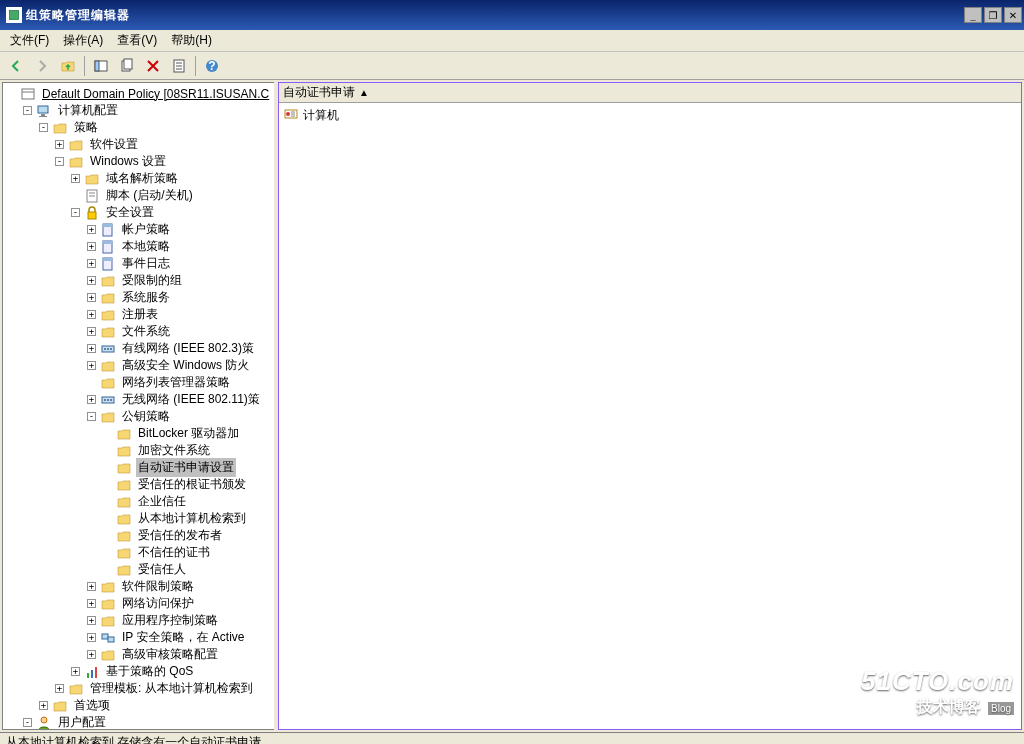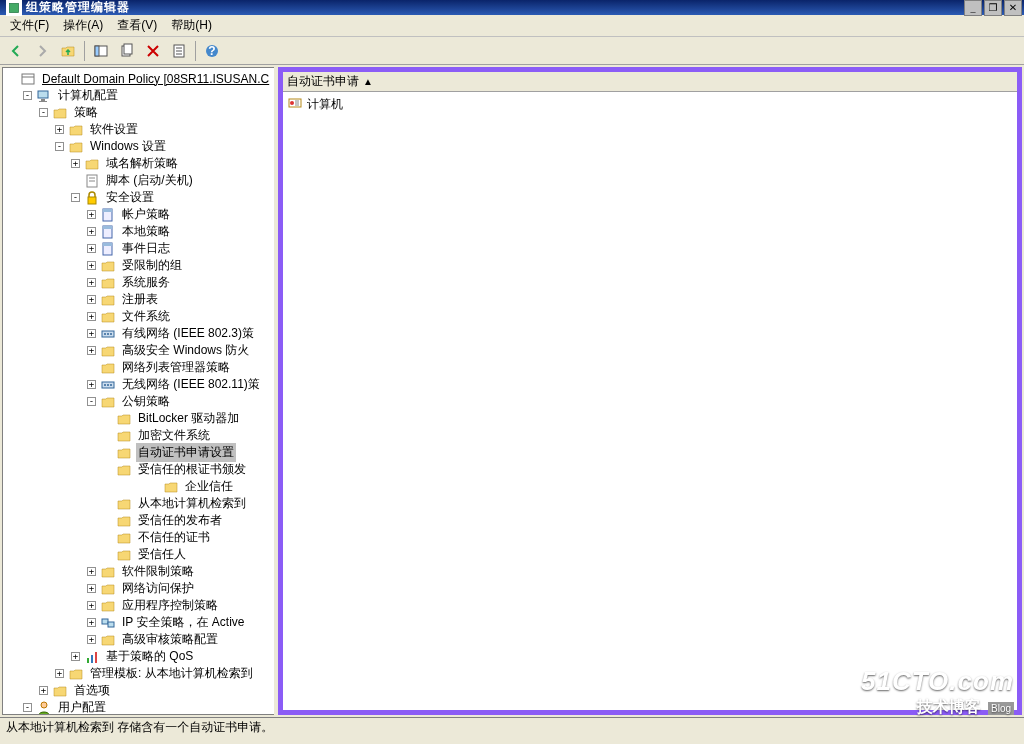--- a/index.html
+++ b/index.html
@@ -1,35 +1,35 @@
 <!DOCTYPE html>
 <html><head>
 <meta charset="utf-8">
 <style>
 * { box-sizing: border-box; margin: 0; padding: 0; font-family: "SimSun", "宋体", Tahoma, sans-serif; font-size: 12px; }
 html, body { width: 1024px; height: 744px; overflow: hidden; background: #ece9d8; }
 
-.titlebar { height: 15px; background: linear-gradient(#0a246a,#2b5ab4); color: #fff; display: flex; align-items: center; padding: 0 2px; }
+.titlebar { height: 30px; background: linear-gradient(#0a246a,#2b5ab4); color: #fff; display: flex; align-items: center; padding: 0 2px; }
 .titlebar .app-icon { width: 16px; height: 16px; margin: 0 4px; background: #fff; display: flex; align-items: center; justify-content: center; }
 .titlebar .app-icon svg { width: 12px; height: 12px; }
 .titlebar .title-text { flex: 1; font-weight: bold; letter-spacing: 1px; }
 .winbtns { display: flex; gap: 2px; }
 .winbtn { width: 18px; height: 16px; background: #c0c0c0; border: 1px solid #808080; display: flex; align-items: center; justify-content: center; font-size: 10px; font-family: Tahoma; color:#000; }
 
 .menubar { height: 22px; background: #ece9d8; border-bottom: 1px solid #c0c0c0; display: flex; align-items: center; padding: 0 4px; gap: 2px; }
 .menubar .menu-item { padding: 2px 6px; }
 
 .toolbar { height: 28px; background: #ece9d8; border-bottom: 1px solid #a0a0a0; display: flex; align-items: center; padding: 0 4px; gap: 2px; }
 .toolbar .sep { width: 1px; height: 20px; background: #a0a0a0; margin: 0 2px; }
 .tbtn { width: 24px; height: 24px; display: flex; align-items: center; justify-content: center; border: 1px solid transparent; }
 
 .workspace { display: flex; height: calc(744px - 22px - 22px - 28px - 20px); }
 .treepane { width: 272px; background: #fff; border: 1px solid #808080; border-right: none; margin: 2px 0 2px 2px; overflow: hidden; position: relative; }
 .splitter { width: 4px; background: #ece9d8; cursor: ew-resize; }
-.rightpane { flex: 1; display: flex; flex-direction: column; margin: 2px 2px 2px 0; border: 5px solid #8b5cf6; background:#fff; }
+.rightpane { flex: 1; display: flex; flex-direction: column; margin: 2px 2px 2px 0; border: 1px solid #8b5cf6; background:#fff; }
 
 .right-header { height: 20px; background: #ece9d8; border-bottom: 1px solid #a0a0a0; display: flex; align-items: center; padding: 0 4px; gap: 4px; }
 .right-header .arrow { font-size: 10px; }
 .right-content { flex:1; background:#fff; padding: 2px; }
 .list-row { display:flex; align-items:center; gap:4px; padding:1px 2px; }
 
 .statusbar { height: 20px; background: #ece9d8; border-top: 1px solid #808080; display: flex; align-items: center; padding: 0 6px; }
 
 .tree { padding: 2px 0; white-space: nowrap; }
 .tree .row { display: flex; align-items: center; height: 17px; }
@@ -349,21 +349,21 @@
         </div>
         <div class="row" style="padding-left: 100px;">
           <div class="twist blank"></div>
           <span class="ico">
             <svg width="16" height="16" viewBox="0 0 16 16">
               <path class="folder-svg" d="M2 5h4l1-1h7v9H2z"></path>
             </svg>
           </span>
           <span class="label">受信任的根证书颁发</span>
         </div>
-        <div class="row" style="padding-left: 100px; margin-left: 47px;">
+        <div class="row" style="padding-left: 100px;">
           <div class="twist blank"></div>
           <span class="ico">
             <svg width="16" height="16" viewBox="0 0 16 16">
               <path class="folder-svg" d="M2 5h4l1-1h7v9H2z"></path>
             </svg>
           </span>
           <span class="label">企业信任</span>
         </div>
         <div class="row" style="padding-left: 100px;">
           <div class="twist blank"></div>

